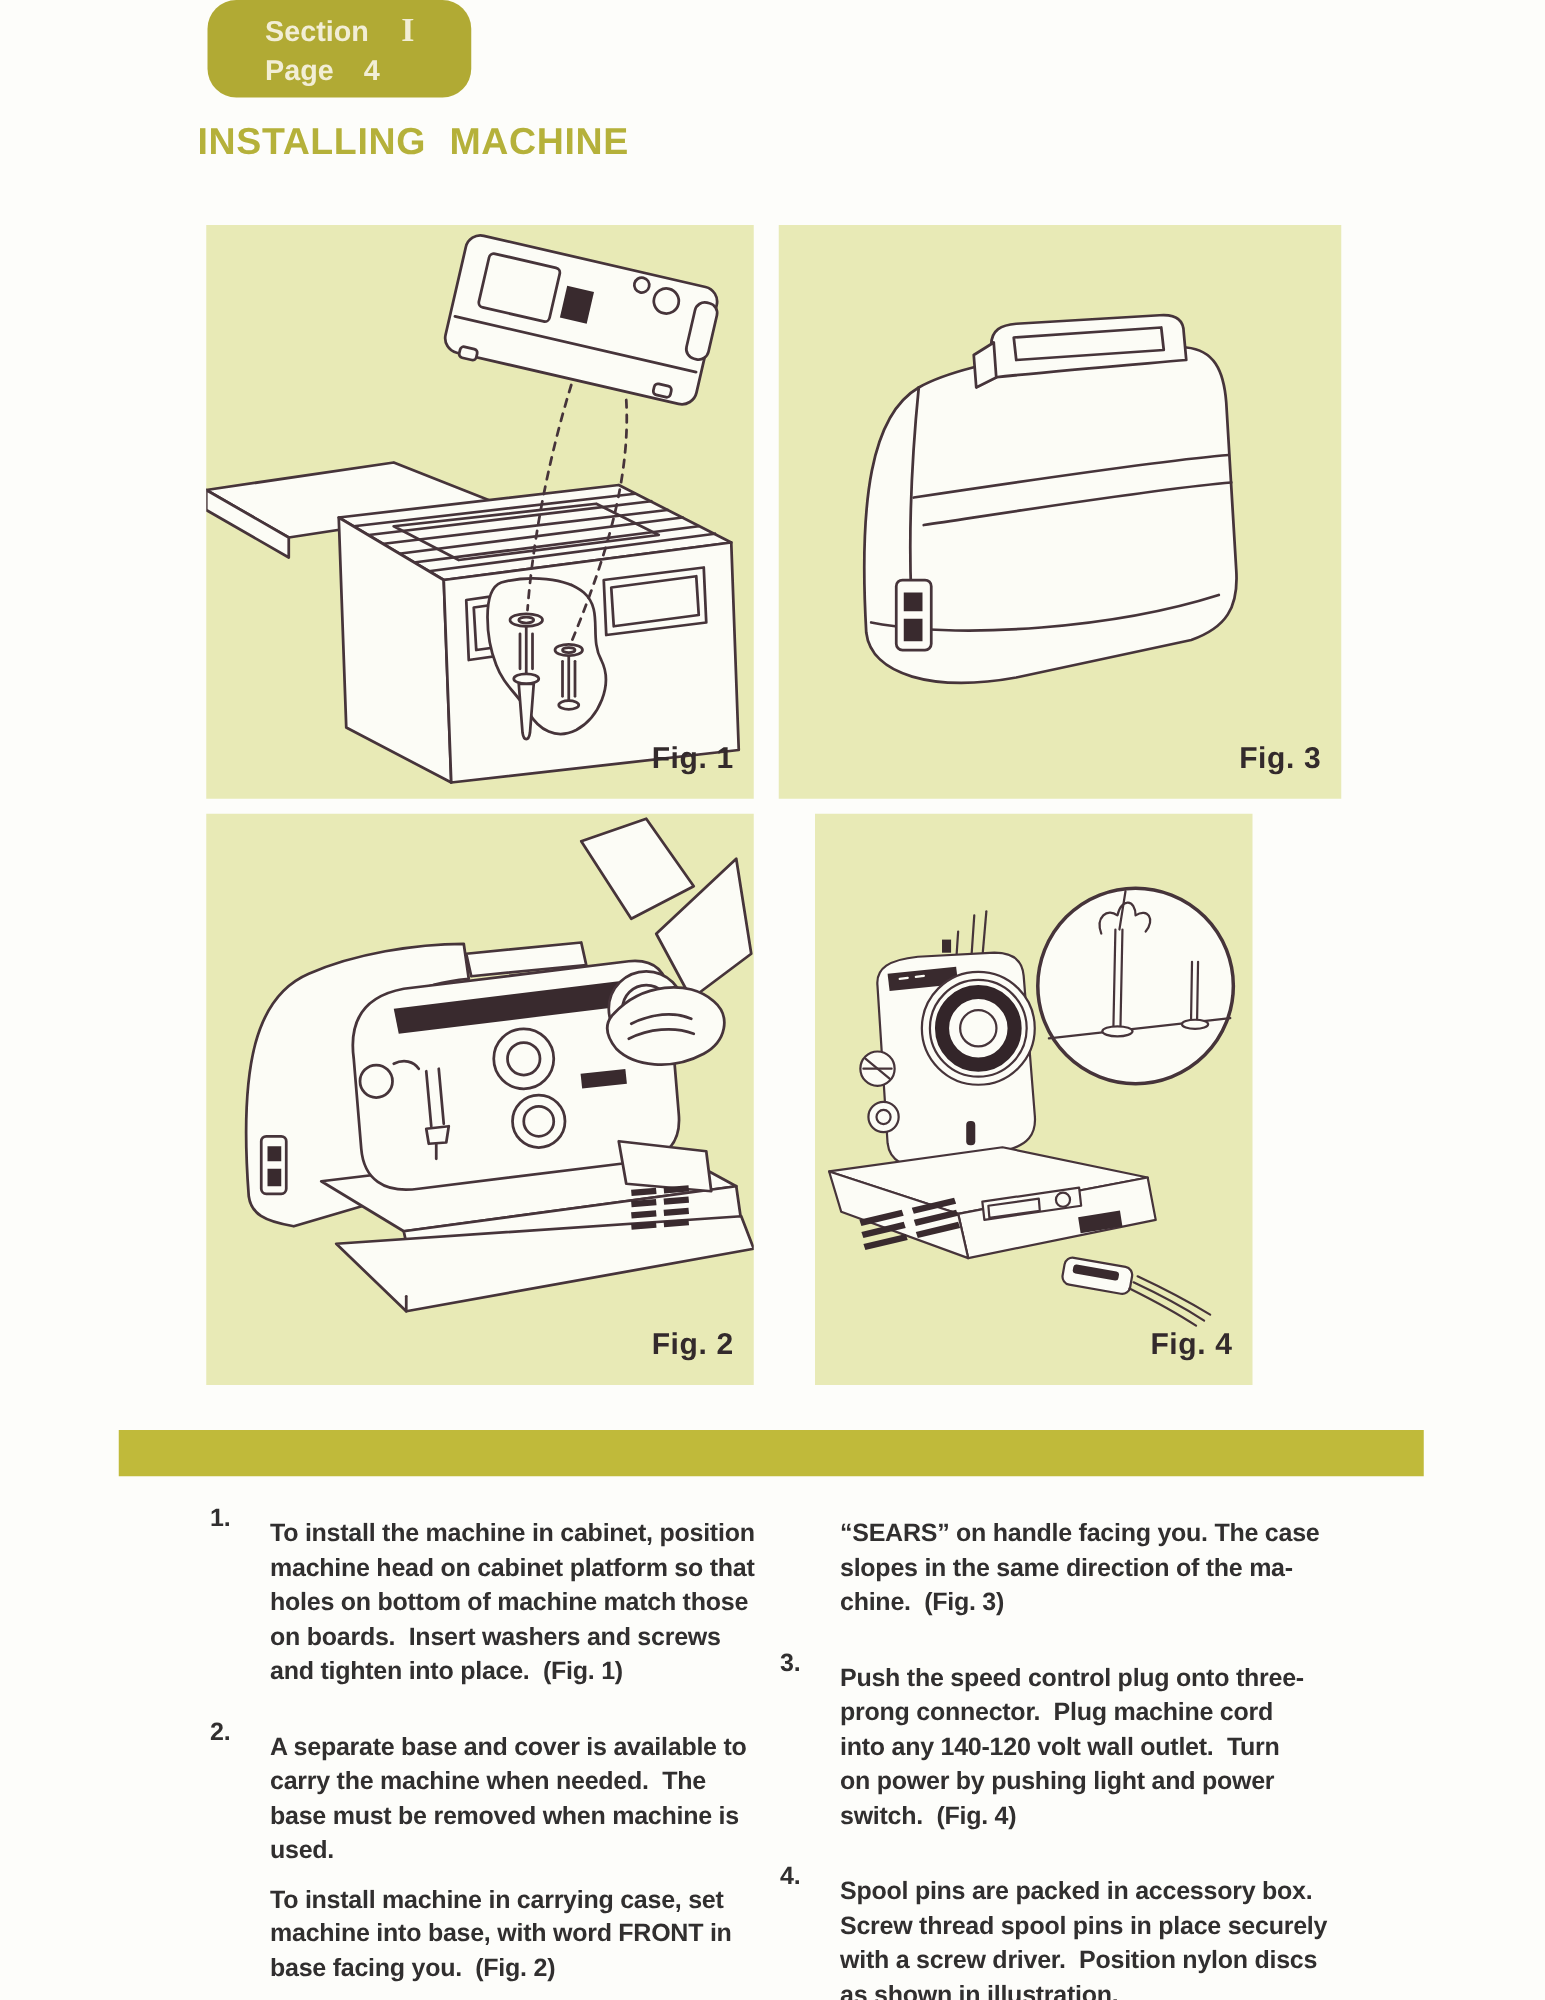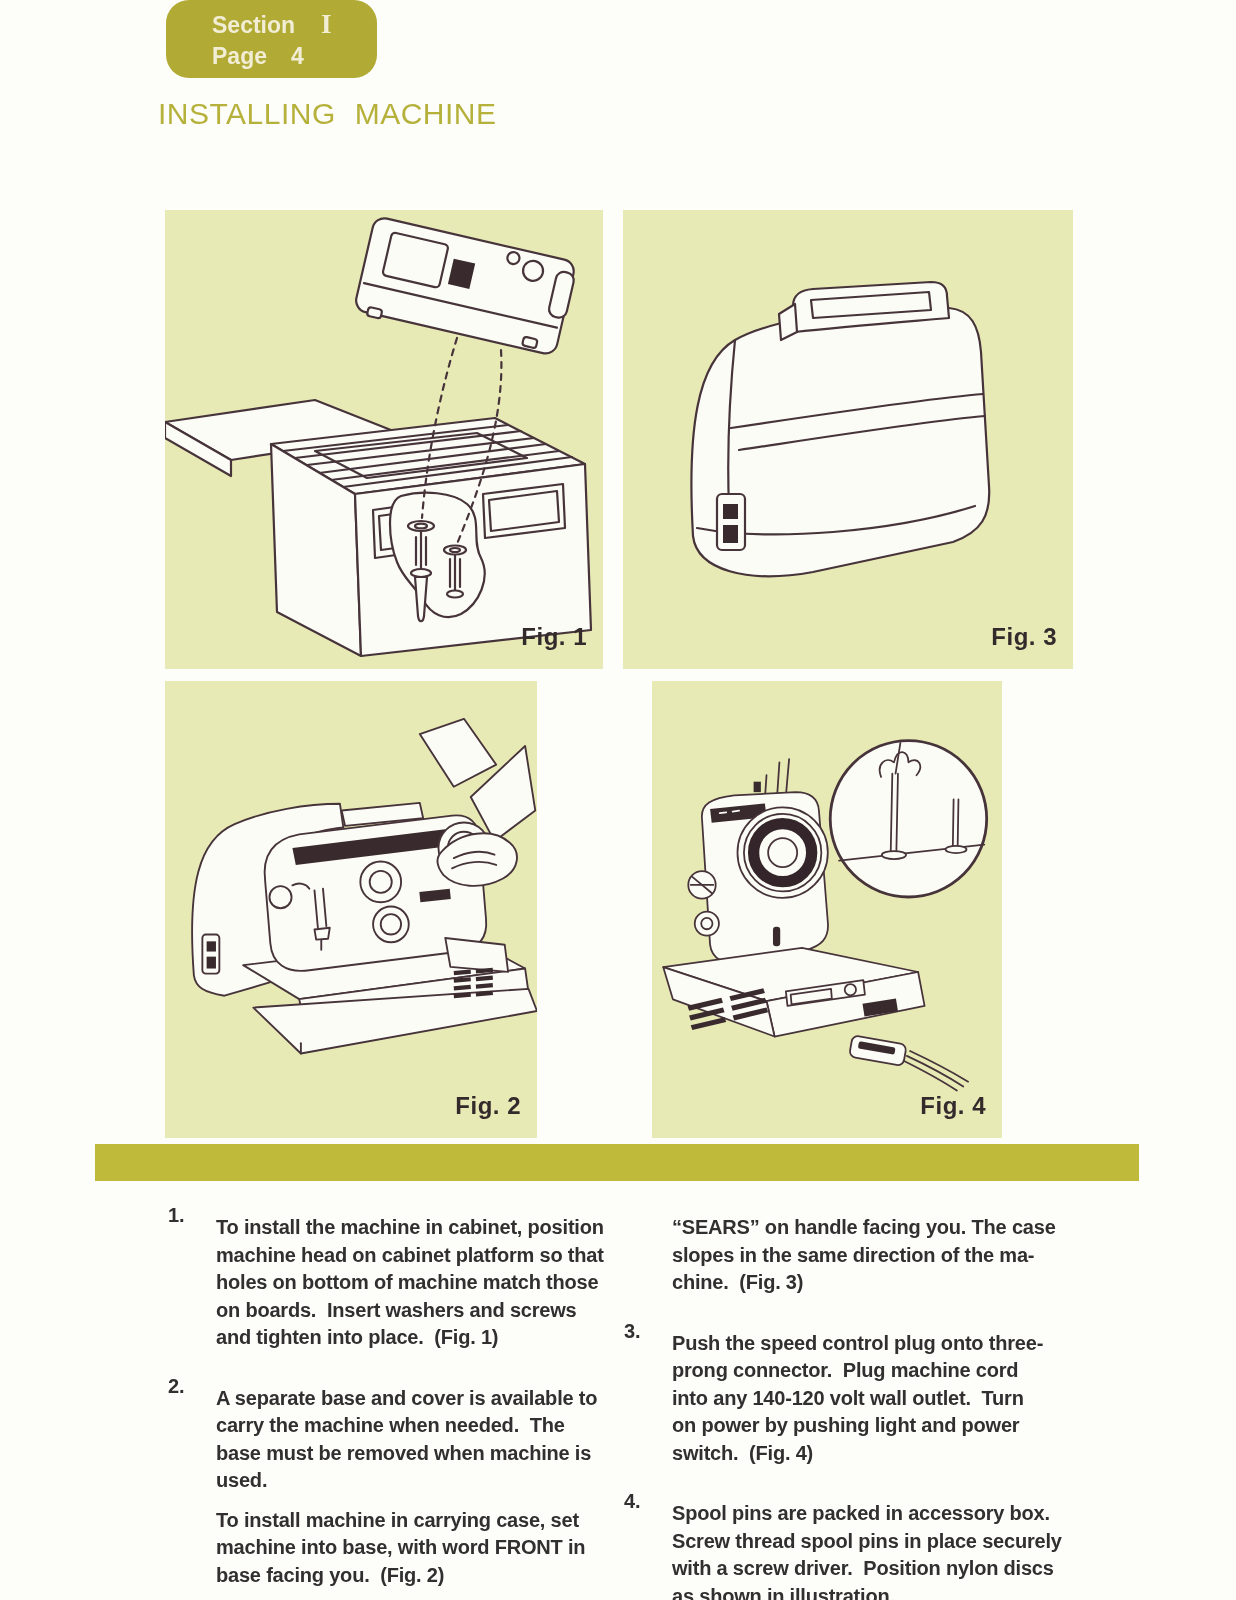--- a/index.html
+++ b/index.html
@@ -14,29 +14,29 @@
     position:absolute;left:166px;top:0;width:211px;height:78px;
     background:var(--badge_bg,#b1aa34);
     color:var(--badge_text,#f2eed6);
     font-weight:bold;font-size:23px;
     padding:9px 0 0 46px;box-sizing:border-box;line-height:31px;border-radius:23px;
   }
   .badge .numeral{font-family:"Liberation Serif", serif;font-size:27px;margin-left:26px;}
   .badge .pageno{margin-left:24px;}
   .page-title{
     position:absolute;left:158px;top:97px;
-    font-size:30px;font-weight:normal;color:var(--title,#b5b13a);
+    font-size:30px;font-weight:bold;color:var(--title,#b5b13a);
     letter-spacing:0.5px;word-spacing:10px;
   }
   
-  .panel{position:absolute;background:var(--panel_bg,#e8eab6);margin-top:30px;}
+  .panel{position:absolute;background:var(--panel_bg,#e8eab6);}
   .panel svg{position:absolute;left:0;top:0;width:100%;height:100%;}
   #panel1{left:165px;top:180px;width:438px;height:459px;}
   #panel3{left:623px;top:180px;width:434px;height:459px;padding-left:16px;}
-  #panel2{left:165px;top:651px;width:372px;height:457px;}
+  #panel2{left:165px;top:651px;width:438px;height:457px;}
   #panel4{left:652px;top:651px;width:350px;height:457px;}
   .fig-label{
     position:absolute;right:16px;bottom:18px;
     font-size:24px;font-weight:bold;color:#332a2c;letter-spacing:0.5px;
   }
   
   .art{stroke:var(--line_art,#46343a);stroke-width:2.2;fill:none;stroke-linejoin:round;stroke-linecap:round;}
   .w{fill:#fcfcf6;}
   .d{fill:#392a2e;stroke:none;}
   .dash{stroke-dasharray:6 6;}

